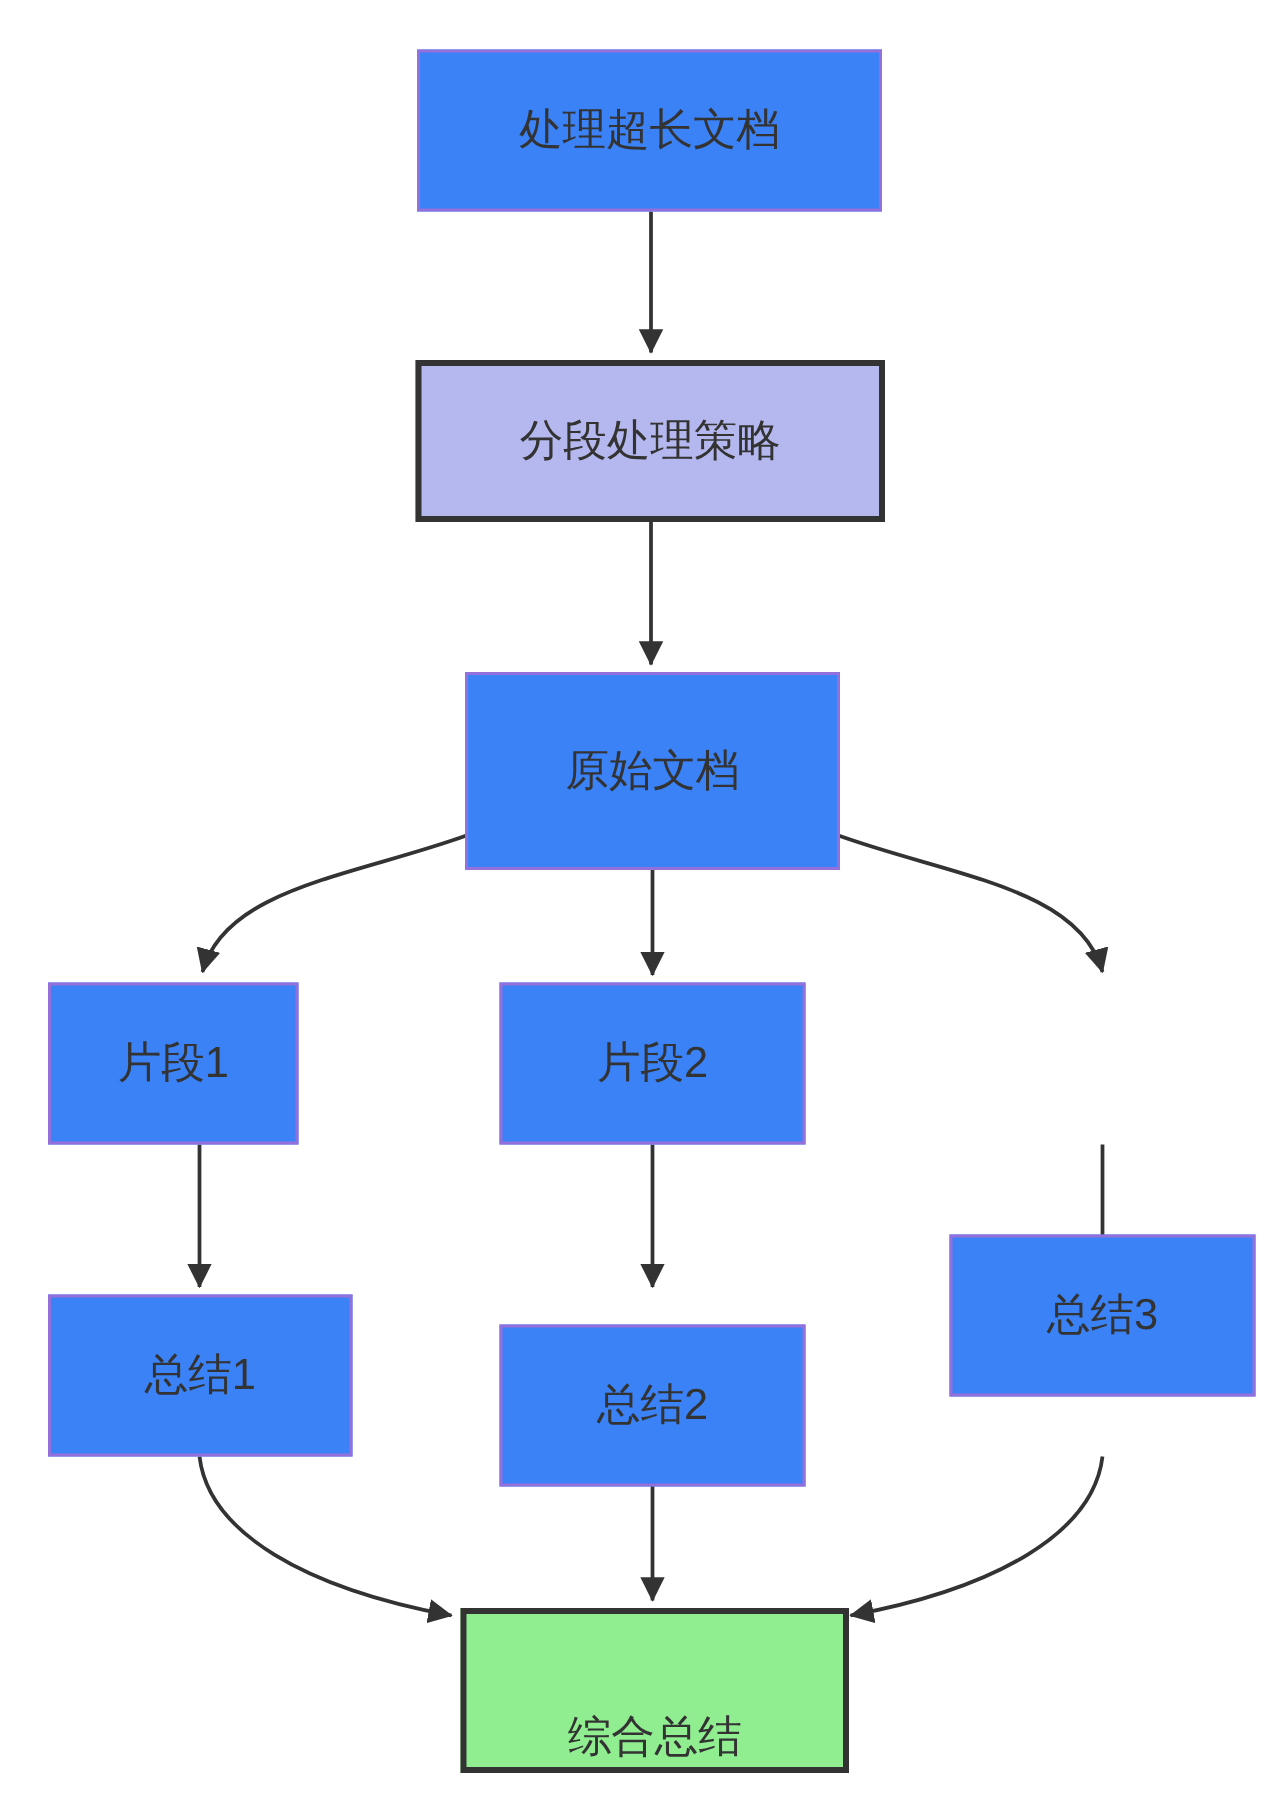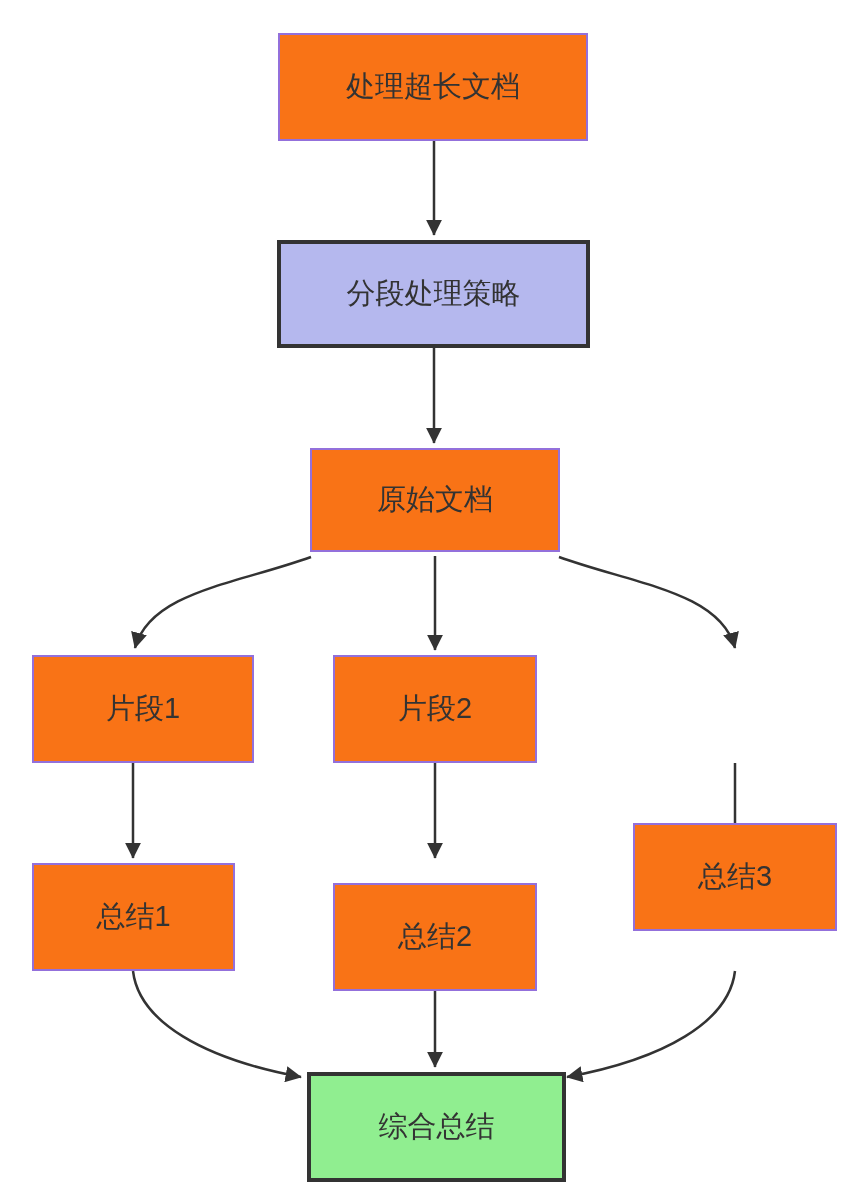--- a/index.html
+++ b/index.html
@@ -24,42 +24,42 @@
   }
   .node {
     position: absolute;
     box-sizing: border-box;
     display: flex;
     align-items: center;
     justify-content: center;
     text-align: center;
     font-size: 29px;
     color: #333333;
-    background: #f97316;
+    background: #3b82f6;
     border: 2px solid #9370DB;
   }
   .node.emphasis {
     background: #B5B8EE;
     border: 4px solid #333333;
   }
   .node.result {
     background: #90EE90;
     border: 4px solid #333333;
   }
   
   .n-A  { left: 278px; top: 33px;   width: 310px; height: 108px; }
   .n-B  { left: 277px; top: 240px;  width: 313px; height: 108px; }
-  .n-C  { left: 310px; top: 448px;  width: 250px; height: 104px; }
-  .n-D1 { left: 32px;  top: 655px;  width: 222px; height: 108px; }
+  .n-C  { left: 310px; top: 448px;  width: 250px; height: 132px; }
+  .n-D1 { left: 32px;  top: 655px;  width: 167px; height: 108px; }
   .n-D2 { left: 333px; top: 655px;  width: 204px; height: 108px; text-align: center; }
   .n-D3 { left: 633px; top: 655px;  width: 204px; height: 108px; }
   .n-E1 { left: 32px;  top: 863px;  width: 203px; height: 108px; }
   .n-E2 { left: 333px; top: 883px;  width: 204px; height: 108px; }
   .n-E3 { left: 633px; top: 823px;  width: 204px; height: 108px; }
-  .n-F  { left: 307px; top: 1072px; width: 259px; height: 110px; }
+  .n-F  { left: 307px; top: 1072px; width: 259px; height: 110px; align-items: flex-end; }
 </style>
 </head>
 <body>
 
 <div class="canvas">
 
   <svg class="edges-layer" viewBox="0 0 852 1196" xmlns="http://www.w3.org/2000/svg">
     <defs>
       <marker id="arrow" viewBox="0 0 10 10" refX="9.5" refY="5" markerWidth="6.5" markerHeight="6.5" orient="auto">
         <path d="M0,0 L10,5 L0,10 z" fill="#333333"></path>

